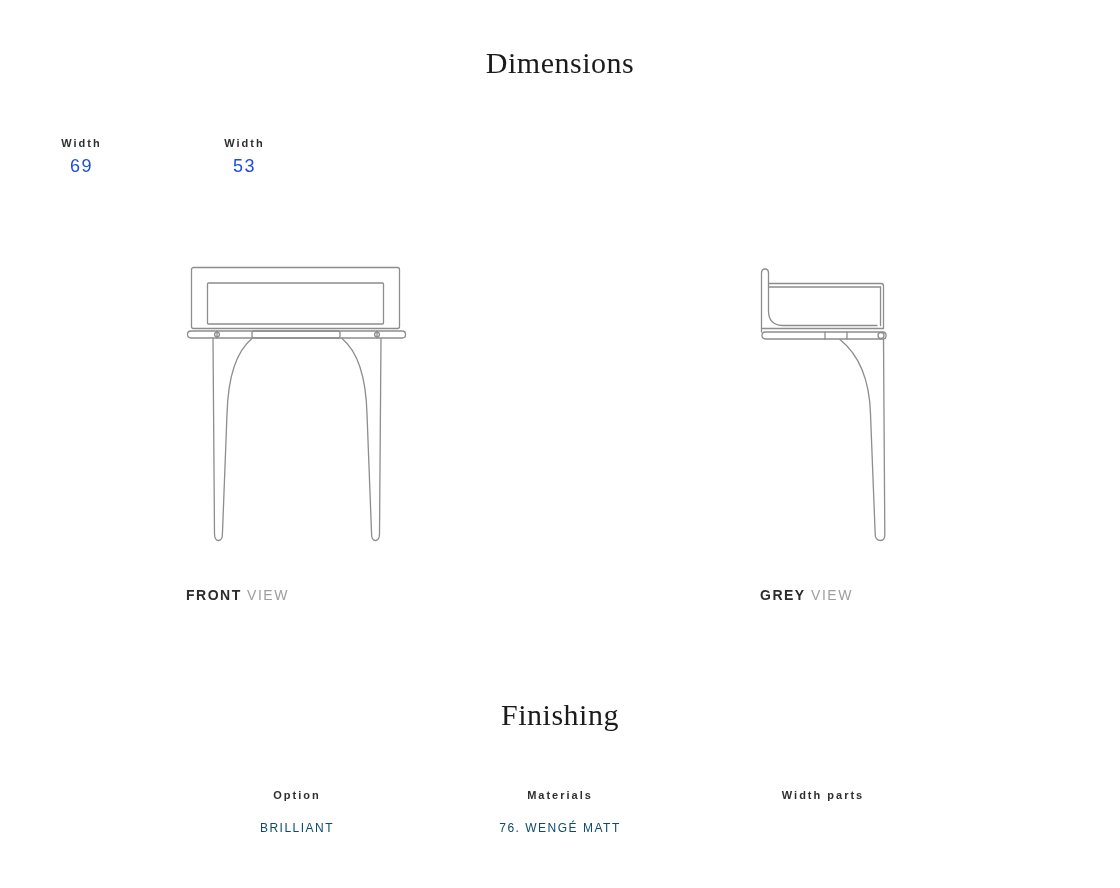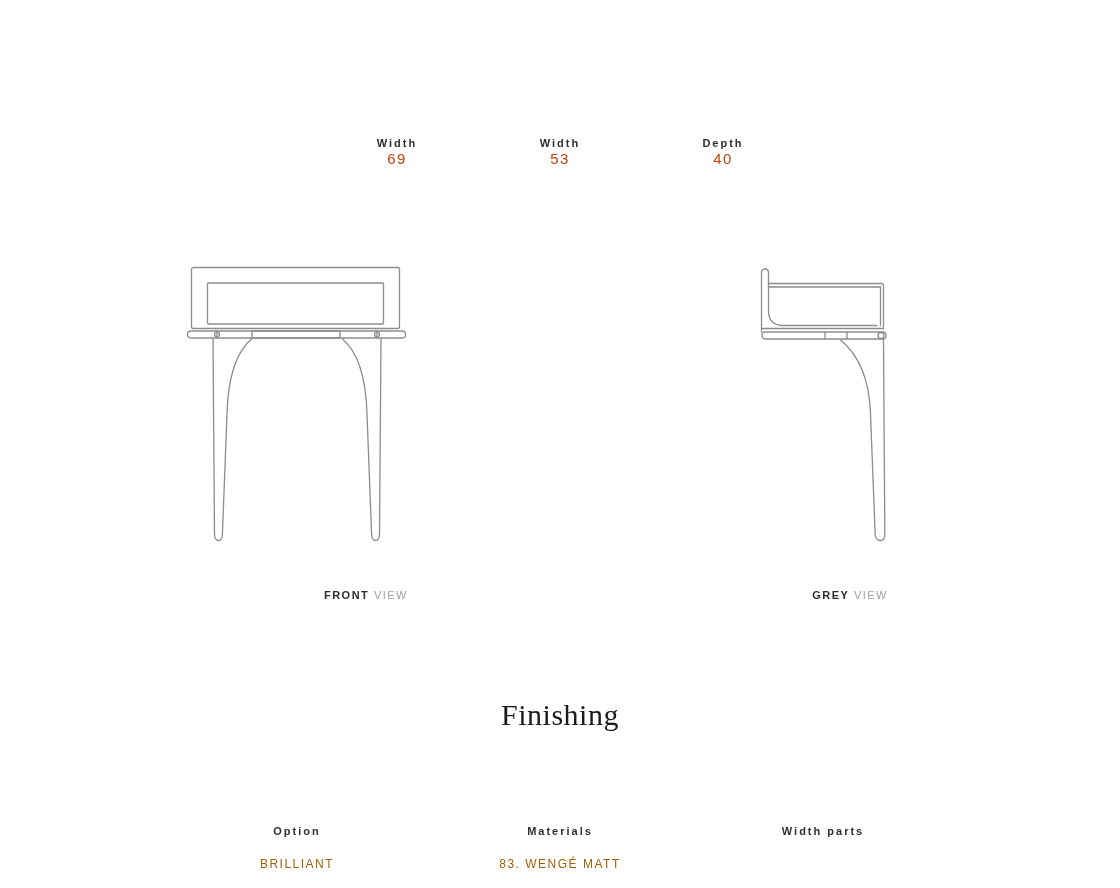--- a/index.html
+++ b/index.html
@@ -29,102 +29,98 @@
   }
   #dimensions-title { top: 46px; }
   #materials-title  { top: 698px; }
 
   .dims-row {
     position: absolute;
     top: 136px;
     left: 0;
     width: 100%;
     display: flex;
-    justify-content: center;
+    justify-content: flex-start;
   }
   .dim-col {
     width: 163px;
     text-align: center;
   }
   .field-label {
     font-size: 11px;
     font-weight: 700;
     letter-spacing: 2px;
     color: #2f2f2f;
     line-height: 14px;
   }
   .dim-value {
-    margin-top: 1px;
-    font-size: 15px;
+    margin-top: 8px;
+    font-size: 18px;
     letter-spacing: 1.5px;
-    color: #c2410c;
+    color: #1d4ed8;
     line-height: 16px;
   }
 
   .drawing {
     position: absolute;
     top: 266px;
   }
   #front-view-drawing { left: 186px; }
   #side-view-drawing  { left: 760px; }
 
   .view-label {
     position: absolute;
     top: 589px;
-    text-align: right;
-    font-size: 11px;
+    text-align: left;
+    font-size: 14px;
     letter-spacing: 1.5px;
     line-height: 13px;
     white-space: nowrap;
   }
   #front-view-label { left: 186px; width: 222px; }
   #side-view-label  { left: 760px; width: 128px; }
   .view-label .strong { font-weight: 700; color: #2c2c2c; }
   .view-label .light  { font-weight: 400; color: #9e9e9e; }
 
   .materials-row {
     position: absolute;
     top: 788px;
     left: 0;
     width: 100%;
     display: flex;
     justify-content: center;
-    margin-top: 36px;
   }
   .mat-col {
     width: 263px;
     text-align: center;
   }
   .mat-values { margin-top: 13px; }
   .mat-value {
     font-size: 12px;
     letter-spacing: 1.5px;
-    color: #a16207;
+    color: #0c4a6e;
     line-height: 26px;
   }
   svg { display: block; }
 </style>
 </head>
 <body>
 
 <div class="page">
 
+  <h2 class="section-title" id="dimensions-title">Dimensions</h2>
 
   <div class="dims-row">
     <div class="dim-col">
       <div class="field-label">Width</div>
       <div class="dim-value">69</div>
     </div>
     <div class="dim-col">
       <div class="field-label">Width</div>
       <div class="dim-value">53</div>
-    </div>
-    <div class="dim-col">
-      <div class="field-label">Depth</div>
-      <div class="dim-value">40</div>
     </div>
   </div>
 
   <div class="drawing" id="front-view-drawing">
     <svg viewBox="0 0 222 280" width="222" height="280" aria-hidden="true">
       <g fill="none" stroke="#8d8d8d" stroke-width="1.3" stroke-linejoin="round" stroke-linecap="round">
 
         <rect x="5.5" y="1.5" width="208" height="61" rx="2"></rect>
 
         <rect x="21.5" y="17" width="176" height="41" rx="1"></rect>
@@ -181,21 +177,21 @@
     <div class="mat-col">
       <div class="field-label">Option</div>
       <div class="mat-values">
         <div class="mat-value">BRILLIANT</div>
         <div class="mat-value"></div>
       </div>
     </div>
     <div class="mat-col">
       <div class="field-label">Materials</div>
       <div class="mat-values">
-        <div class="mat-value">83. WENGÉ MATT</div>
+        <div class="mat-value">76. WENGÉ MATT</div>
       </div>
     </div>
     <div class="mat-col">
       <div class="field-label">Width parts</div>
     </div>
   </div>
 
 </div>
 
 </body></html>

